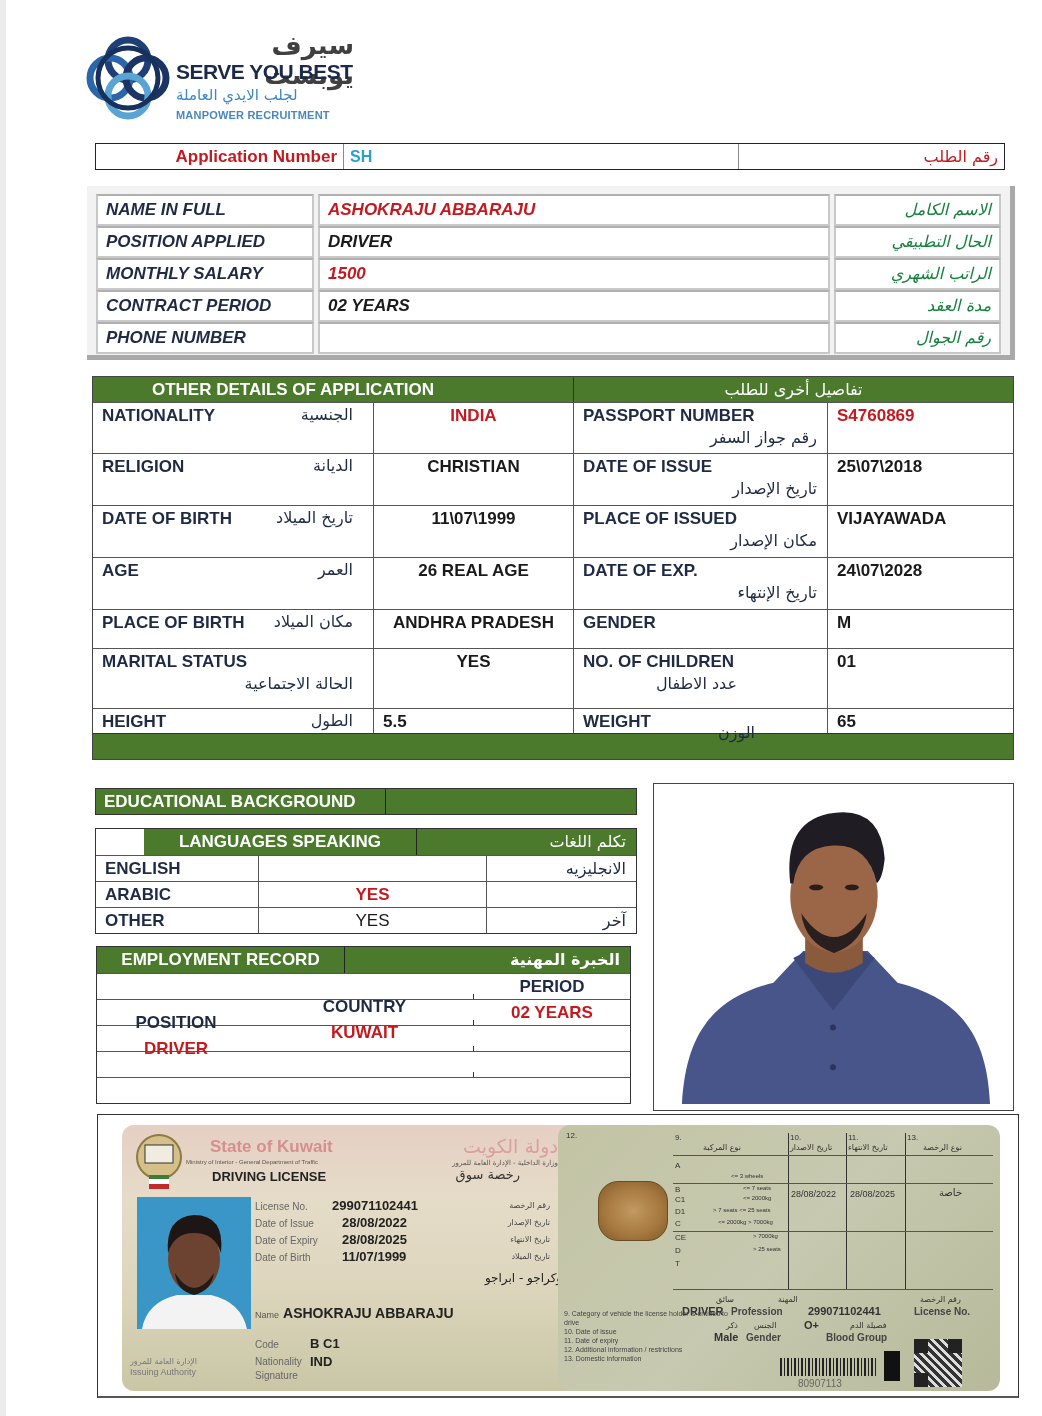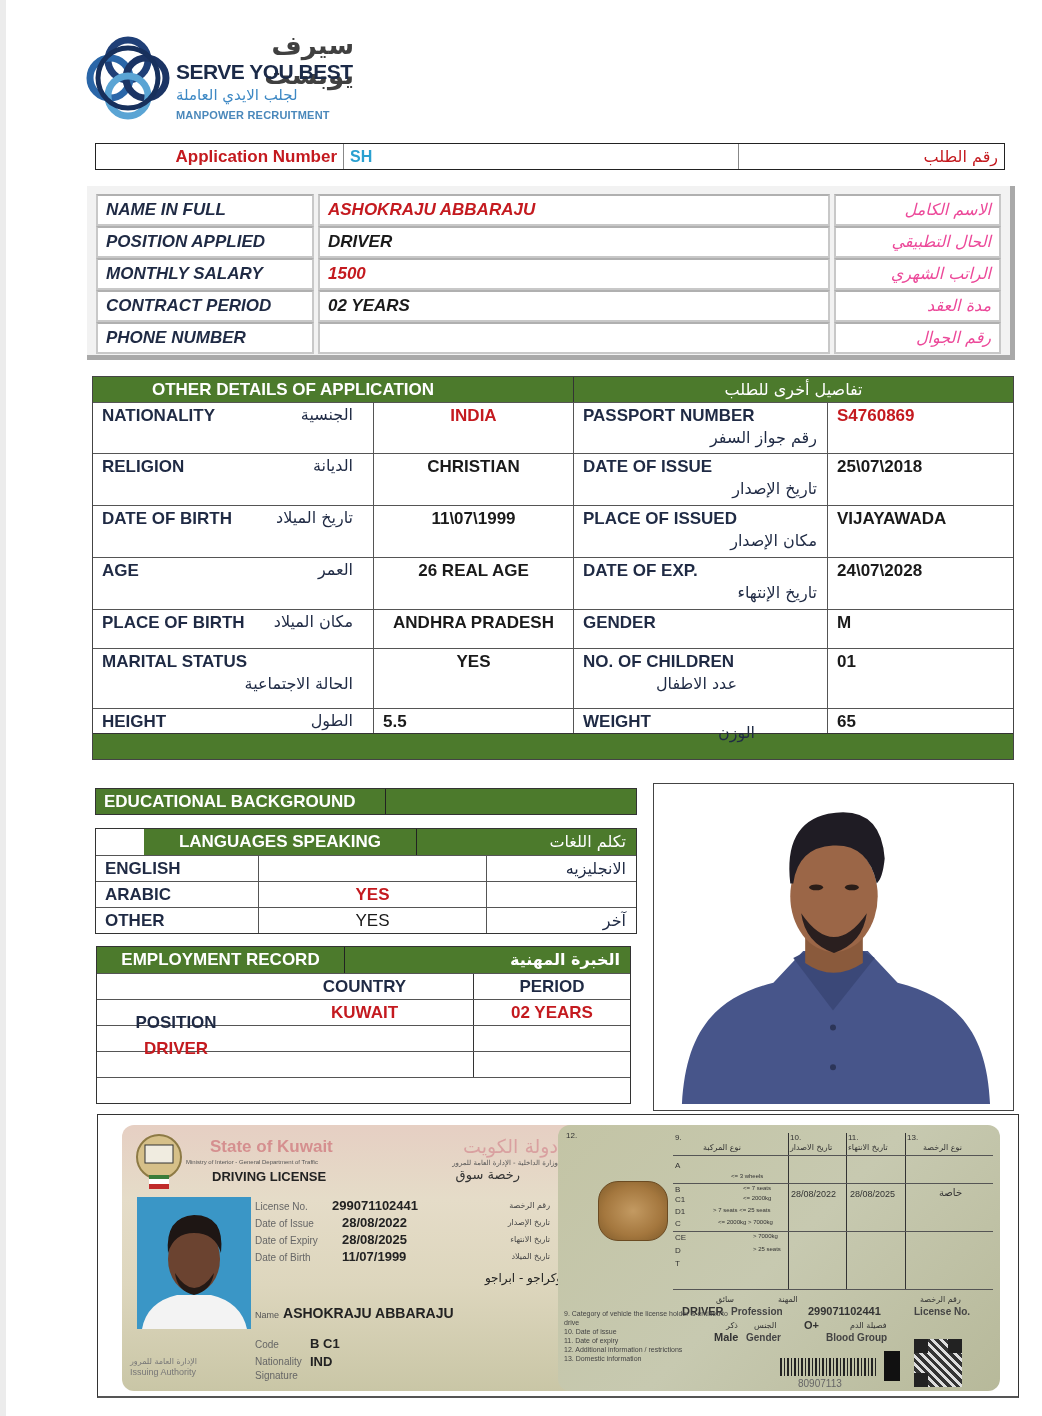--- a/index.html
+++ b/index.html
@@ -21,21 +21,21 @@
   .app-bar .c2 { width: 395px; border-right: 1px solid #888; color: #2aa0d0; font-weight: bold; font-size: 16px; line-height: 25px; padding-left: 6px; }
   .app-bar .c3 { flex: 1; text-align: right; padding-right: 6px; color: #c41a1f; font-size: 16px; line-height: 25px; direction: rtl; font-family: "DejaVu Sans", sans-serif; }
 
   
   .pbox { position: absolute; left: 87px; top: 186px; width: 928px; height: 174px; background: #f2f2f2; border-right: 5px solid #a9a9a9; border-bottom: 5px solid #a9a9a9; padding: 8px 9px 0 9px; }
   .prow { display: flex; height: 31.5px; margin-bottom: 0.5px; }
   .prow > div { background: #fff; border: 2px solid #c8c8c8; border-top-color: #b0b0b0; font-size: 17px; font-weight: bold; line-height: 27px; white-space: nowrap; overflow: hidden; font-style: italic; }
   .prow .lbl { width: 218px; padding-left: 8px; color: #1f2a44; margin-right: 4px; }
   .prow .val { width: 512px; padding-left: 8px; margin-right: 4px; color: #1a1a1a; }
   .prow .val.red { color: #c41a1f; }
-  .prow .ar { flex: 1; text-align: right; padding-right: 8px; direction: rtl; font-family: "DejaVu Sans", sans-serif; font-weight: normal; font-size: 16px; color: #ec4899; }
+  .prow .ar { flex: 1; text-align: right; padding-right: 8px; direction: rtl; font-family: "DejaVu Sans", sans-serif; font-weight: normal; font-size: 16px; color: #15803d; }
 
   
   .odt { position: absolute; left: 92px; top: 376px; width: 922px; border: 1px solid #444; }
   .green { background: #4c7a2c; color: #fff; }
   .odt-head { display: flex; height: 25px; font-weight: bold; font-size: 17px; line-height: 25px; }
   .odt-head .h1 { width: 481px; text-align: center; border-right: 1px solid #333; padding-right: 80px; }
   .odt-head .h2 { flex: 1; text-align: center; direction: rtl; font-family: "DejaVu Sans", sans-serif; font-weight: normal; font-size: 16px; }
   .odt-row { display: flex; border-top: 1px solid #555; }
   .odt-row > div { font-size: 17px; font-weight: bold; }
   .odt .l { width: 281px; position: relative; border-right: 1px solid #555; padding: 3px 0 0 9px; color: #1f2a44; }
@@ -63,21 +63,21 @@
   .lang-row .b { width: 228px; border-right: 1px solid #555; text-align: center; color: #1a1a1a; font-weight: normal; }
   .lang-row .b.red { font-weight: bold; }
   .lang-row .c { flex: 1; text-align: right; padding-right: 10px; direction: rtl; font-family: "DejaVu Sans", sans-serif; font-weight: normal; font-size: 16px; color: #1f2a44; }
 
   .emp { position: absolute; left: 96px; top: 946px; width: 535px; border: 1px solid #333; }
   .emp-head { display: flex; height: 26px; font-weight: bold; font-size: 17px; line-height: 26px; }
   .emp-head .a { width: 248px; border-right: 1px solid #222; text-align: center; }
   .emp-head .b { flex: 1; text-align: right; padding-right: 10px; direction: rtl; font-family: "DejaVu Sans", sans-serif; font-weight: bold; font-size: 16px; }
   .emp-row { display: flex; height: 26px; border-top: 1px solid #555; font-size: 17px; font-weight: bold; line-height: 25px; text-align: center; }
   .emp-row .a { width: 159px; border-right: 1px solid #333; margin-top: 36px; }
-  .emp-row .b { width: 218px; border-right: 1px solid #333; }
+  .emp-row .b { width: 218px; border-right: 1px solid #333; margin-top: 20px; }
   .emp-row .c { flex: 1; }
   .emp-row.hdr { color: #1f2a44; }
   .emp-row.full .a, .emp-row.full .b { border-right: none; }
 
   
   .photo { position: absolute; left: 653px; top: 783px; width: 361px; height: 328px; border: 1px solid #444; background: #fff; overflow: hidden; }
   .photo svg { width: 100%; height: 100%; display: block; }
 
   
   .lic { position: absolute; left: 97px; top: 1114px; width: 922px; height: 284px; border: 1px solid #333; border-bottom: 2px solid #555; background: #fff; }

